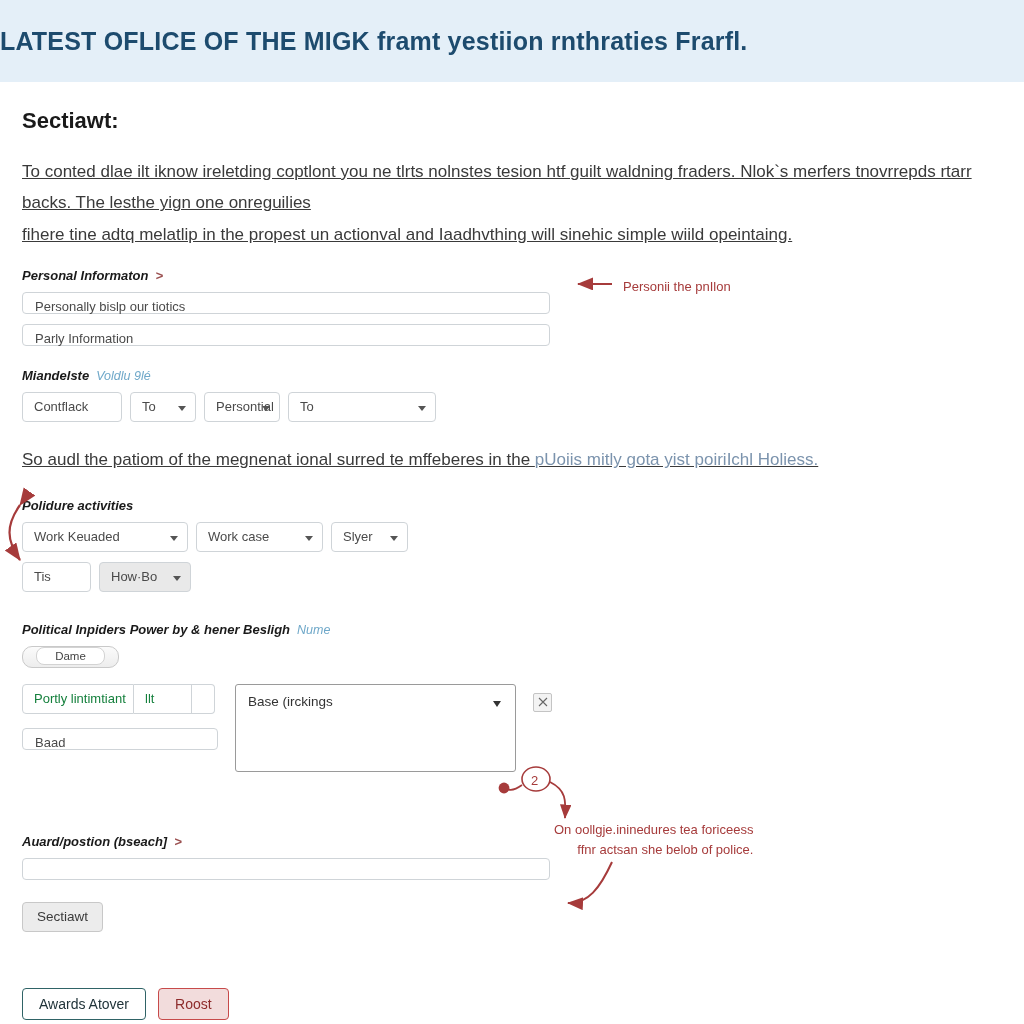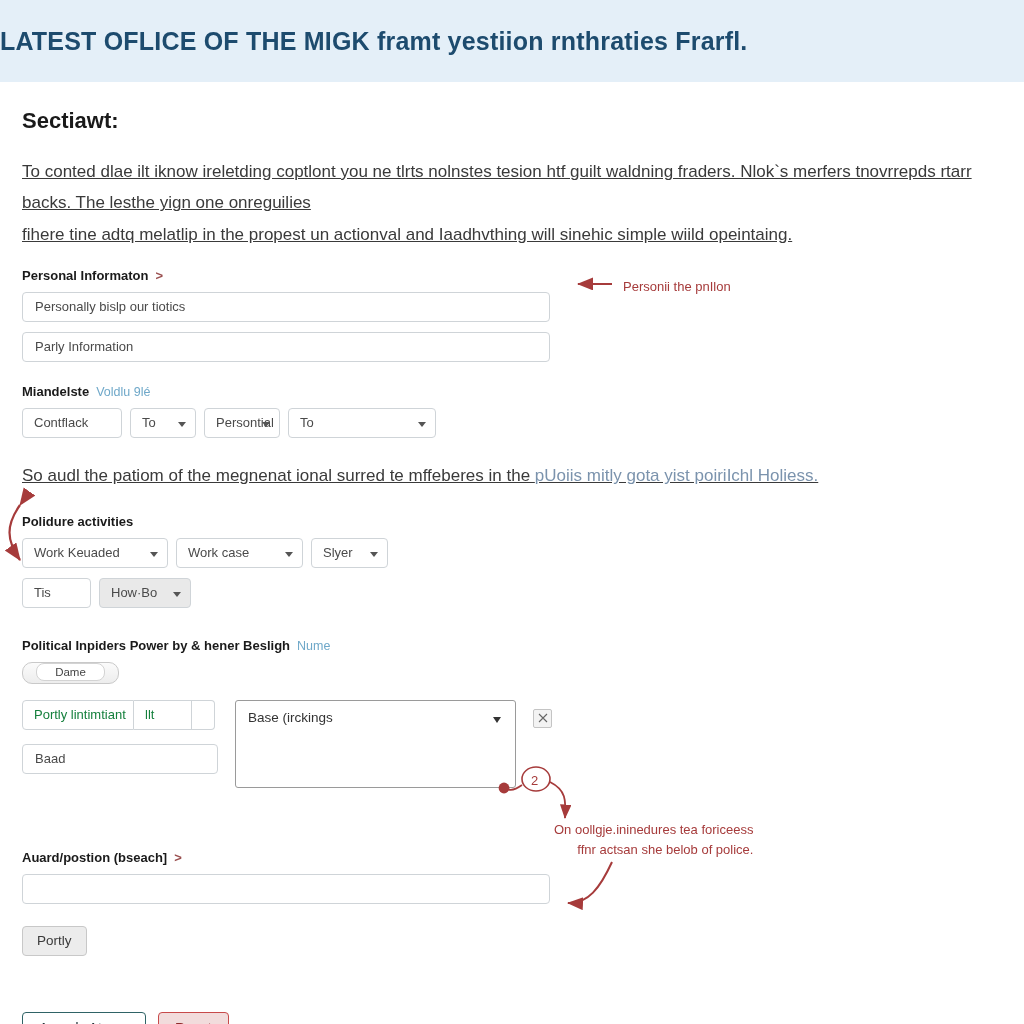--- a/index.html
+++ b/index.html
@@ -36,28 +36,28 @@
   }
   .para{
     font-size:17px;line-height:1.85;color:#3a3a3a;margin:0 0 18px 0;
     max-width:985px;
     text-decoration:underline;
   }
   .para .muted-blue{color:#7b93ad;}
 
   .field-label{
     font-size:13px;font-weight:bold;color:#1a1a1a;
-    margin:0 0 9px 0;display:flex;align-items:baseline;gap:7px;
+    margin:0 0 9px 0;display:flex;align-items:baseline;gap:7px;font-style:italic;
   }
   .field-label .sub-link{font-weight:normal;color:#6fa8c9;font-size:12.5px;}
   .chev{color:#9a4f4f;font-size:13px;font-weight:bold;}
 
   .txt{
     box-sizing:border-box;
-    height:30px;border:1px solid #cfd4d8;border-radius:4px;background:#fff;
+    height:22px;border:1px solid #cfd4d8;border-radius:4px;background:#fff;
     font-size:13px;color:#4a4a4a;
     padding:0 12px;line-height:28px;
     display:block;
   }
   .txt.w528{width:528px;}
   .row{display:flex;align-items:center;gap:8px;}
   .mb10{margin-bottom:10px;}
   .mb14{margin-bottom:14px;}
   .mb22{margin-bottom:22px;}
   .mb30{margin-bottom:30px;}
@@ -185,21 +185,21 @@
 
     <div class="para mb22">
       <span>So audl the patiom of the megnenat ional surred te mffeberes in the </span><span class="muted-blue">pUoiis mitly gota yist poiriIchl Holiess.</span>
     </div>
 
     
     <div class="field-label">
       <span>Polidure activities</span>
     </div>
     <div class="row mb10">
-      <div class="sel" style="width:146px">Work Keuaded</div>
+      <div class="sel" style="width:166px">Work Keuaded</div>
       <div class="sel" style="width:127px">Work case</div>
       <div class="sel" style="width:77px">Slyer</div>
     </div>
     <div class="row mb30">
       <div class="plain" style="width:69px">Tis</div>
       <div class="sel grey" style="width:92px">How·Bo</div>
     </div>
 
     
     <div class="field-label" style="margin-top:28px">
@@ -229,21 +229,21 @@
         </svg>
       </div>
     </div>
 
     
     <div class="field-label" style="margin-top:62px">
       <span>Auard/postion (bseach]</span>
       <span class="chev">&gt;</span>
     </div>
     <div class="txt w528 mb22"></div>
-    <div class="btn-grey mb30">Portly</div>
+    <div class="btn-grey mb30">Sectiawt</div>
 
     <div class="row" style="gap:12px;margin-top:26px">
       <div class="btn-outline">Awards Atover</div>
       <div class="btn-danger">Roost</div>
     </div>
 
   </div>
 </div>
 
 <svg class="anno" viewBox="0 0 1024 1024" xmlns="http://www.w3.org/2000/svg">

